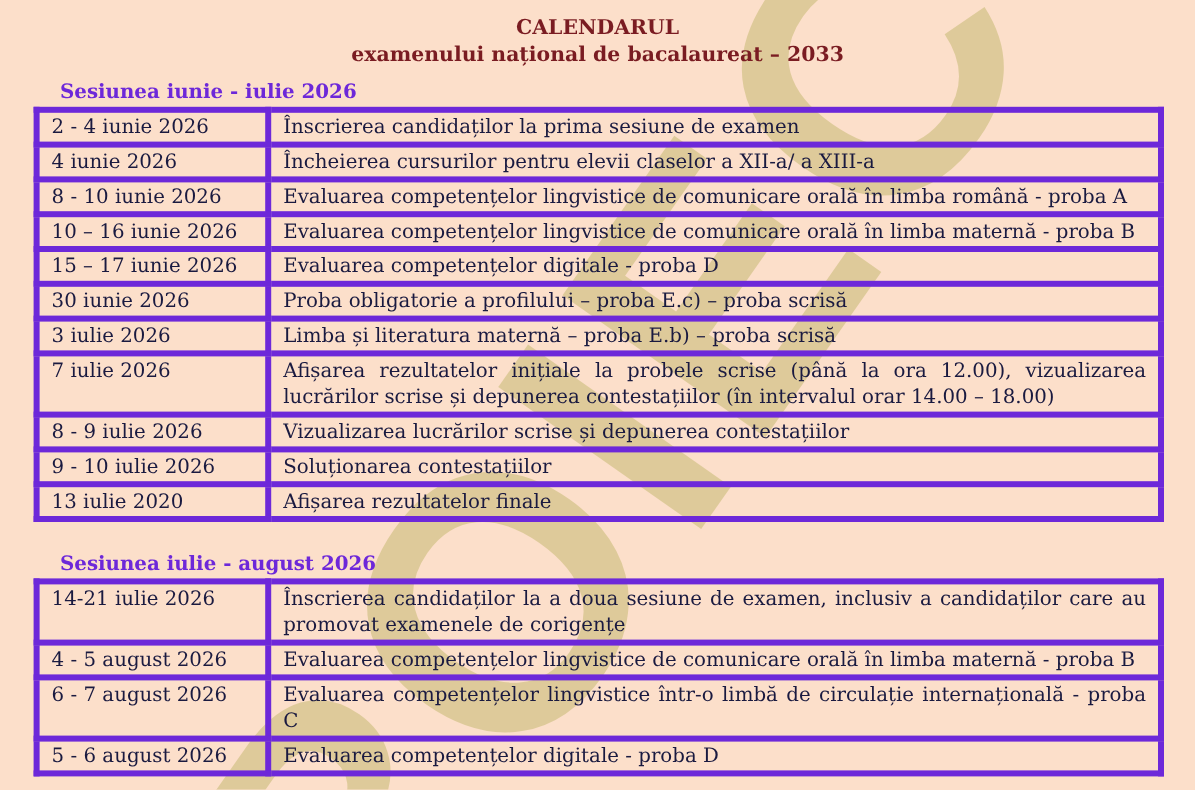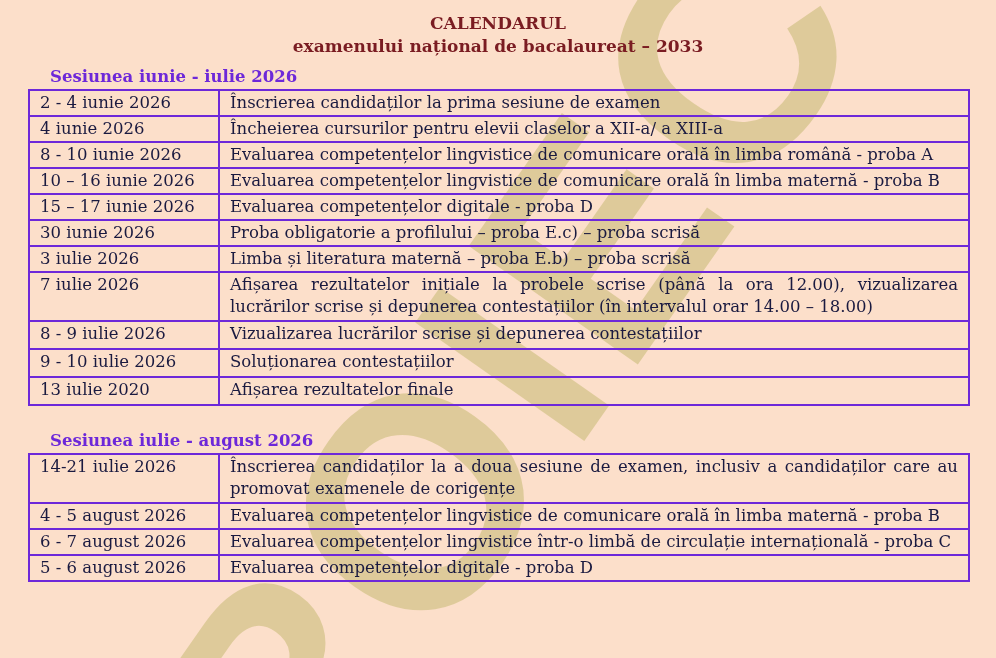--- a/index.html
+++ b/index.html
@@ -29,21 +29,21 @@
     font-weight:bold; font-size:16.5px; color:#6d28d9;
     margin:9px 0 3px 50px;
   }
   .section-heading.second { margin-top:25px; }
   table.cal {
     border-collapse:collapse; table-layout:fixed;
     margin-left:28px; width:942px;
     font-size:16.5px;
   }
   table.cal td {
-    border:2px solid #6d28d9;
+    border:5px solid #6d28d9;
     padding:1px 10px 1px 10px;
     vertical-align:top;
     line-height:22px;
     overflow:hidden;
   }
   td.date { width:168px; white-space:nowrap; }
   td.desc { text-align:justify; }
   tr.r24 { height:24px; }
   tr.r28 { height:28px;margin-top:20px; }
   tr.r48 { height:49px; }

